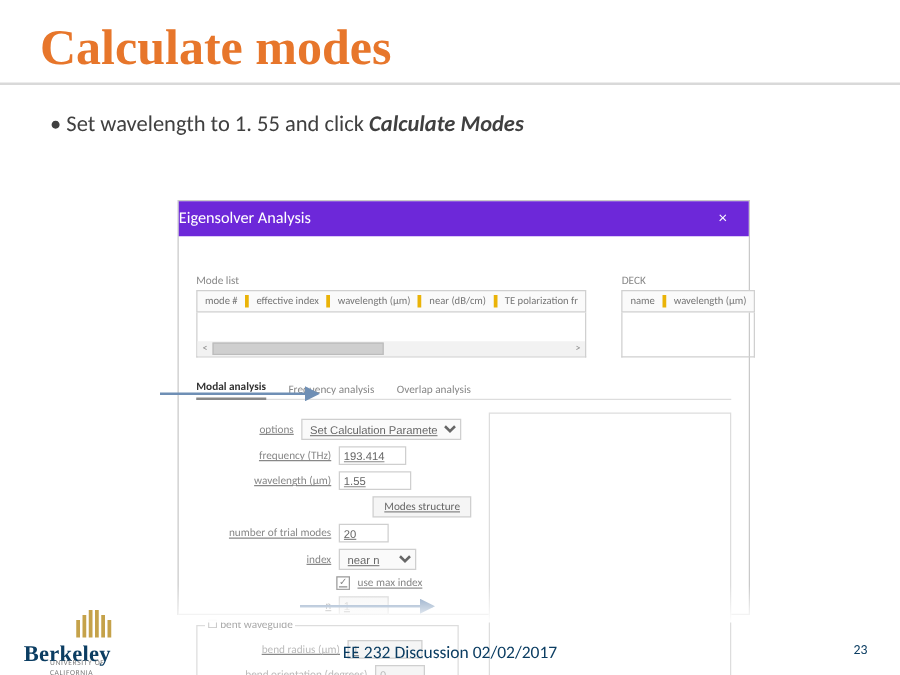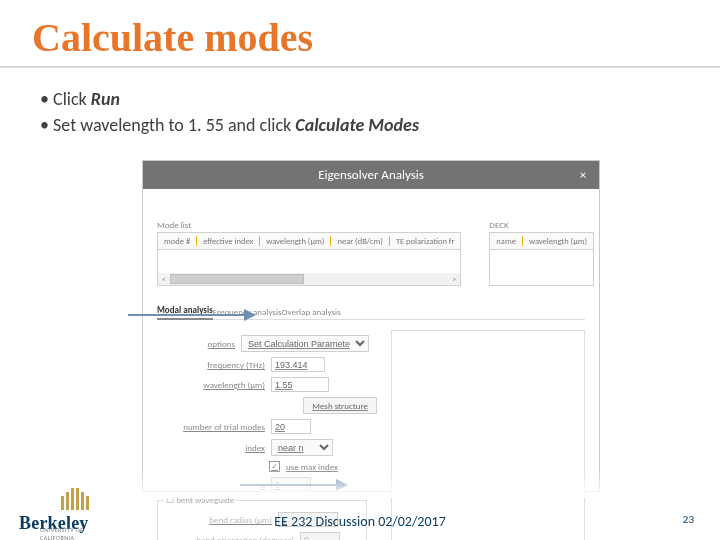--- a/index.html
+++ b/index.html
@@ -24,49 +24,49 @@
   }
   .bul { margin-bottom:4px; }
   .bul::before { content:"• "; color:#404040; }
   .b { font-weight:700; }
   .i { font-style:italic; }
   .shot {
     position:absolute; top:160px; left:142px; width:458px; height:332px;
     border:1px solid #c9c9c9; background:#fff; font-size:9px; color:#666;
   }
   .dlg-title {
-    height:28px; background:#737373; color:#fff; text-align:center;
+    height:28px; background:#6d28d9; color:#fff; 
     line-height:28px; font-size:13px; position:relative;
   }
   .dlg-close {
     position:absolute; right:8px; top:6px; width:16px; height:16px;
     color:#fff; font-size:13px; line-height:16px;
   }
   .dlg-body { padding:10px 14px 0 14px;margin-top:20px; }
   .section-label { color:#888; font-size:9px; margin-bottom:2px; }
   .list-header {
     border:1px solid #d0d0d0; height:18px; background:#fafafa;
     display:flex; align-items:center; overflow:hidden; color:#777; font-size:8.5px;
   }
-  .list-header span { padding:0 6px; border-right:1px solid #eab308; white-space:nowrap; }
+  .list-header span { padding:0 6px; border-right:3px solid #eab308; white-space:nowrap; }
   .list-header span:last-child { border-right:none; }
   .list-body { border:1px solid #d0d0d0; border-top:none; height:36px; position:relative; }
   .hscroll {
     position:absolute; left:0; right:0; bottom:0; height:12px; background:#f2f2f2;
     display:flex; align-items:center;
   }
   .hscroll .arrow { width:12px; text-align:center; color:#888; font-size:8px; }
   .hscroll .track { flex:1; height:12px; position:relative; }
   .hscroll .thumb { position:absolute; left:0; top:1px; height:10px; width:48%; background:#cfcfcf; border:1px solid #bcbcbc; }
   .toprow { display:flex; gap:28px; }
   .modelist { flex:1; }
   .deck { width:112px; }
   .deck .list-header { }
   .deck .list-body { height:36px; }
-  .tabs { margin-top:18px; display:flex; font-size:9px; color:#888; align-items:flex-end; }
+  .tabs { margin-top:18px; display:flex; gap:18px; font-size:9px; color:#888; align-items:flex-end; }
   .tab { cursor:pointer; padding-bottom:3px; }
   .tab.active { color:#333; font-weight:700; border-bottom:2px solid #888; }
   .tabrule { height:1px; background:#ddd; margin-top:-1px; }
   .panel-row { display:flex; gap:14px; margin-top:10px; }
   .form { width:220px; font-size:9px; color:#888;text-decoration:underline; }
   .form .row { display:flex; align-items:center; gap:6px; margin:5px 0; }
   .form .lbl { width:108px; text-align:right; color:#888; }
   .form .lbl.thin { width:78px; }
   .form input[type="text"] {
     height:15px; border:1px solid #cfcfcf; background:#fff; font-size:9px; padding:0 3px;
@@ -113,23 +113,20 @@
 </head>
 <body>
 
 <div class="slide">
 
   <div class="title">Calculate modes</div>
   <div class="title-underline"></div>
 
   <div class="bullets">
     <div class="bul">
-      <span>Click </span><span class="b i">Run</span>
-    </div>
-    <div class="bul">
       <span>Set wavelength to 1. 55 and click </span><span class="b i">Calculate Modes</span>
     </div>
   </div>
 
   <div class="shot">
     <div class="dlg-title">
       <span>Eigensolver Analysis</span>
       <span class="dlg-close">×</span>
     </div>
     <div class="dlg-body">
@@ -181,21 +178,21 @@
           </div>
           <div class="row">
             <div class="lbl">frequency (THz)</div>
             <input type="text" style="width: 54px;" value="193.414">
           </div>
           <div class="row">
             <div class="lbl">wavelength (µm)</div>
             <input type="text" style="width: 58px;" value="1.55">
           </div>
           <div class="row" style="justify-content:flex-end">
-            <span class="btn">Mesh structure</span>
+            <span class="btn">Modes structure</span>
           </div>
           <div class="row">
             <div class="lbl">number of trial modes</div>
             <input type="text" style="width: 40px;" value="20">
           </div>
           <div class="row">
             <div class="lbl">index</div>
             <select style="width:62px">
               <option>near n</option>
             </select>

